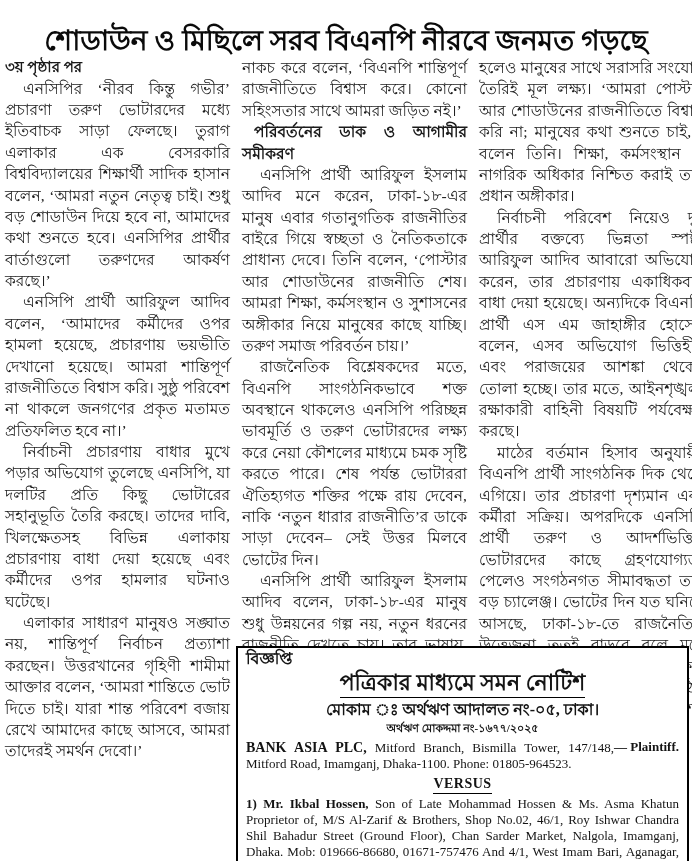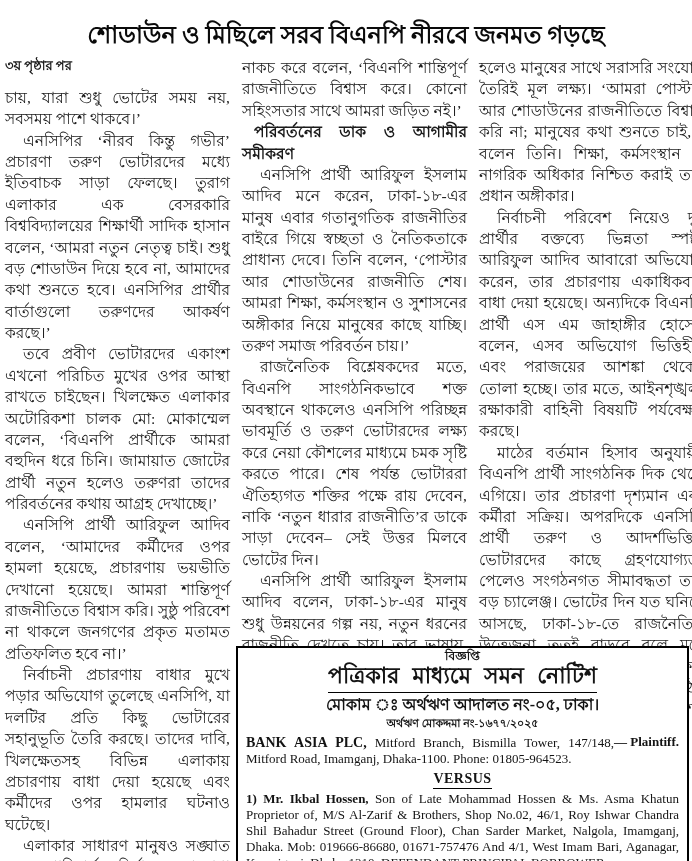--- a/index.html
+++ b/index.html
@@ -7,51 +7,51 @@
     position:relative;
     width:692px;height:861px;
     background:#ffffff;
     overflow:hidden;
     font-family:"Liberation Serif", serif;
     color:#141414;
     margin:0 auto;
   }
   .headline{
     position:absolute;top:4px;left:4px;right:4px;
-    font-size:24px;font-weight:700;line-height:1.3;
+    font-size:28px;font-weight:700;line-height:1.3;
     white-space:nowrap;text-align:center;
     letter-spacing:0px;color:#0a0a0a;
   }
   .cols{
     position:absolute;top:57px;left:5px;width:684px;
     display:flex;gap:12px;
   }
   .col{
     width:225px;flex:0 0 225px;
     font-size:15.5px;line-height:1.38;
     text-align:justify;
     color:#1a1a1a;
   }
   .col p{margin:0;text-indent:18px;}
-  p.cont-note{font-weight:700;font-size:13px;text-indent:0;margin-bottom:12px;}
+  p.cont-note{font-weight:700;font-size:15px;text-indent:0;margin-bottom:0;}
   p.cont-para{text-indent:0;}
   p.subhead{font-weight:700;text-indent:12px;}
   
   .notice-box{
     position:absolute;left:236px;top:646px;width:453px;height:240px;
     box-sizing:border-box;
     border:2px solid #000;
     background:#fff;
     padding:1px 8px 4px 8px;
     z-index:5;
     font-family:"Liberation Serif", serif;
   }
-  .n-tag{text-align:center;font-weight:700;font-size:12px;line-height:1.25;margin:0;}
+  .n-tag{text-align:left;font-weight:700;font-size:16px;line-height:1.25;margin:0;}
   .n-law{text-align:center;font-weight:700;font-size:12.5px;line-height:1.3;margin:0;}
-  .n-title-wrap{text-align:center;margin:1px 0 2px 0;font-family:Liberation Mono, monospace;}
+  .n-title-wrap{text-align:center;margin:1px 0 2px 0;}
   .n-title{
     display:inline-block;font-weight:700;font-size:22px;line-height:1.15;
     border-bottom:1.5px solid #000;padding-bottom:2px;
   }
   .n-court{text-align:center;font-weight:700;font-size:16px;line-height:1.3;margin:0;}
   .n-case{text-align:center;font-weight:700;font-size:11px;line-height:1.3;margin:0 0 4px 0;}
   .n-plaintiff{font-size:13px;line-height:1.22;text-align:justify;margin:2px 0 0 0;}
   .n-plaintiff b{font-size:14px;}
   .n-plaintiff-label{float:right;font-weight:700;}
   .n-versus-wrap{text-align:center;margin:2px 0;}
@@ -65,23 +65,21 @@
 <body>
 
 <div class="page">
 
   <h1 class="headline">শোডাউন ও মিছিলে সরব বিএনপি নীরবে জনমত গড়ছে</h1>
 
   <div class="cols">
 
     <div class="col">
       <p class="cont-note">৩য় পৃষ্ঠার পর</p>
-      <p class="cont-para">চায়, যারা শুধু ভোটের সময় নয়, সবসময় পাশে থাকবে।’</p>
       <p>এনসিপির ‘নীরব কিন্তু গভীর’ প্রচারণা তরুণ ভোটারদের মধ্যে ইতিবাচক সাড়া ফেলছে। তুরাগ এলাকার এক বেসরকারি বিশ্ববিদ্যালয়ের শিক্ষার্থী সাদিক হাসান বলেন, ‘আমরা নতুন নেতৃত্ব চাই। শুধু বড় শোডাউন দিয়ে হবে না, আমাদের কথা শুনতে হবে। এনসিপির প্রার্থীর বার্তাগুলো তরুণদের আকর্ষণ করছে।’</p>
-      <p>তবে প্রবীণ ভোটারদের একাংশ এখনো পরিচিত মুখের ওপর আস্থা রাখতে চাইছেন। খিলক্ষেত এলাকার অটোরিকশা চালক মো: মোকাম্মেল বলেন, ‘বিএনপি প্রার্থীকে আমরা বহুদিন ধরে চিনি। জামায়াত জোটের প্রার্থী নতুন হলেও তরুণরা তাদের পরিবর্তনের কথায় আগ্রহ দেখাচ্ছে।’</p>
       <p>এনসিপি প্রার্থী আরিফুল আদিব বলেন, ‘আমাদের কর্মীদের ওপর হামলা হয়েছে, প্রচারণায় ভয়ভীতি দেখানো হয়েছে। আমরা শান্তিপূর্ণ রাজনীতিতে বিশ্বাস করি। সুষ্ঠু পরিবেশ না থাকলে জনগণের প্রকৃত মতামত প্রতিফলিত হবে না।’</p>
       <p>নির্বাচনী প্রচারণায় বাধার মুখে পড়ার অভিযোগ তুলেছে এনসিপি, যা দলটির প্রতি কিছু ভোটারের সহানুভূতি তৈরি করছে। তাদের দাবি, খিলক্ষেতসহ বিভিন্ন এলাকায় প্রচারণায় বাধা দেয়া হয়েছে এবং কর্মীদের ওপর হামলার ঘটনাও ঘটেছে।</p>
       <p>এলাকার সাধারণ মানুষও সঙ্ঘাত নয়, শান্তিপূর্ণ নির্বাচন প্রত্যাশা করছেন। উত্তরখানের গৃহিণী শামীমা আক্তার বলেন, ‘আমরা শান্তিতে ভোট দিতে চাই। যারা শান্ত পরিবেশ বজায় রেখে আমাদের কাছে আসবে, আমরা তাদেরই সমর্থন দেবো।’</p>
 
     </div>
 
     <div class="col">
       <p class="cont-para">নাকচ করে বলেন, ‘বিএনপি শান্তিপূর্ণ রাজনীতিতে বিশ্বাস করে। কোনো সহিংসতার সাথে আমরা জড়িত নই।’</p>
       <p class="subhead">পরিবর্তনের ডাক ও আগামীর সমীকরণ</p>
       <p>এনসিপি প্রার্থী আরিফুল ইসলাম আদিব মনে করেন, ঢাকা-১৮-এর মানুষ এবার গতানুগতিক রাজনীতির বাইরে গিয়ে স্বচ্ছতা ও নৈতিকতাকে প্রাধান্য দেবে। তিনি বলেন, ‘পোস্টার আর শোডাউনের রাজনীতি শেষ। আমরা শিক্ষা, কর্মসংস্থান ও সুশাসনের অঙ্গীকার নিয়ে মানুষের কাছে যাচ্ছি। তরুণ সমাজ পরিবর্তন চায়।’</p>

